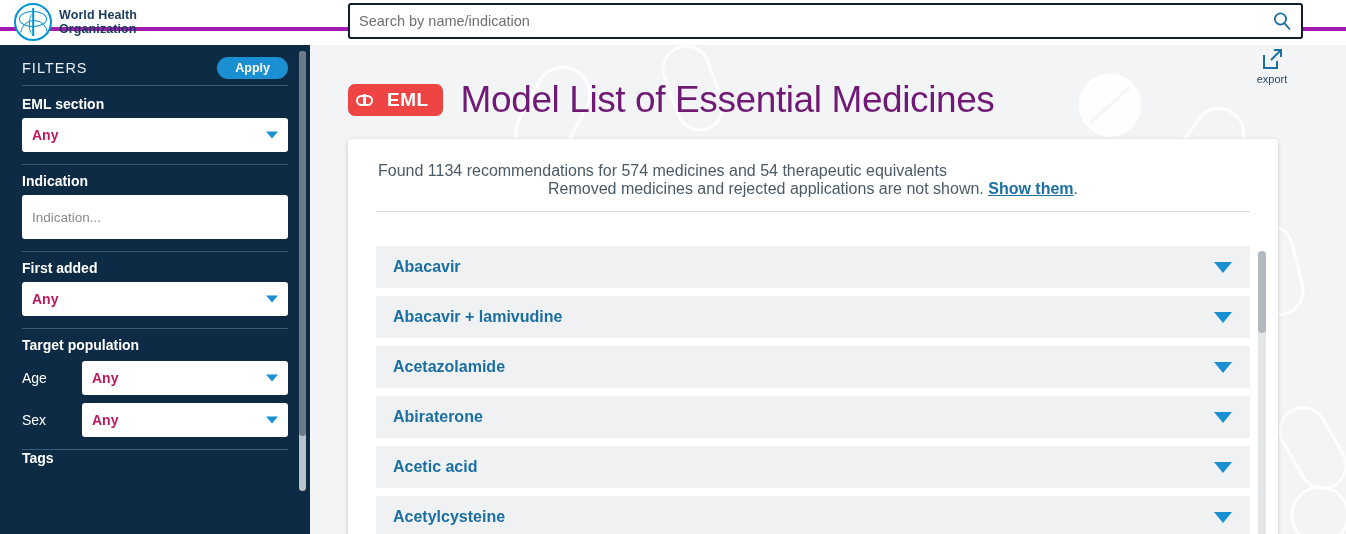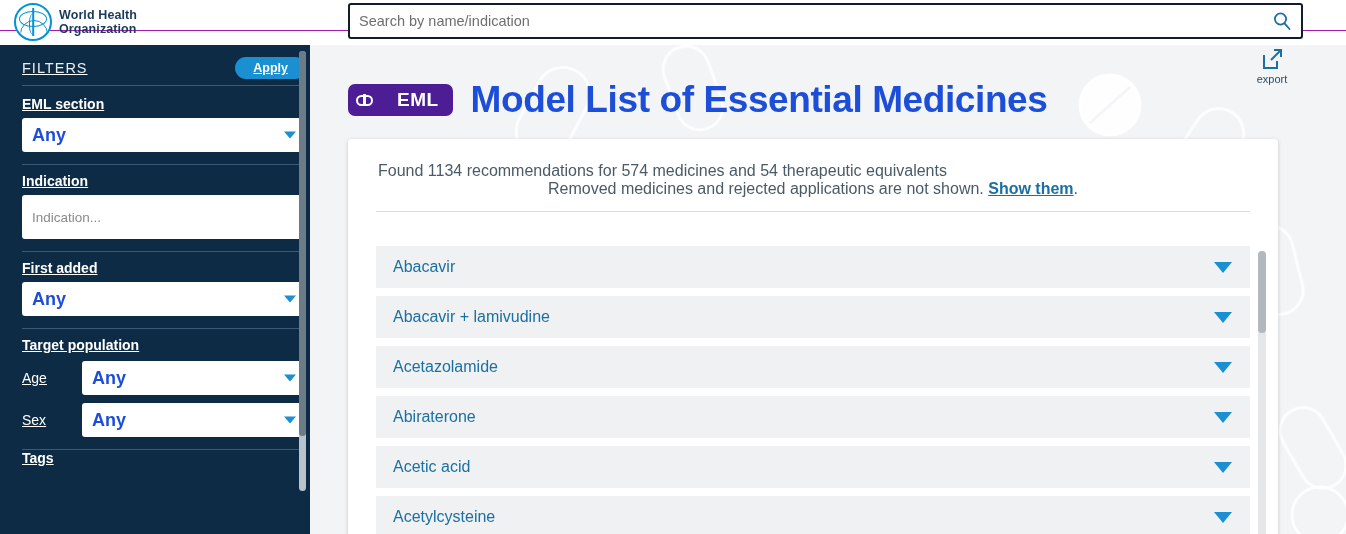--- a/index.html
+++ b/index.html
@@ -16,21 +16,21 @@
     overflow: hidden;
     background: #ffffff;
   }
 
   
   .topbar {
     position: absolute;
     top: 0; left: 0;
     width: 1346px; height: 31px;
     background: #ffffff;
-    border-bottom: 1px solid #a21caf;
+    border-bottom: 4px solid #a21caf;
     z-index: 40;
     padding-left: 32px;
   }
   .who-logo {
     position: absolute;
     left: 14px; top: 3px;
     display: flex; align-items: center;
     gap: 7px;
   }
   .who-emblem {
@@ -110,21 +110,21 @@
   
   .sidebar {
     position: absolute;
     left: 0; top: 45px;
     width: 310px; height: 489px;
     background: #0d2b45;
     color: #ffffff;
     padding: 12px 0 0 0;
     overflow: hidden;
   }
-  .sb-inner { padding: 0 4px 0 22px; text-decoration: underline; }
+  .sb-inner { padding: 0 22px 0 22px; }
   .filters-row {
     display: flex; align-items: center; justify-content: space-between;
     padding-bottom: 6px;
     border-bottom: 1px solid #3a5a77;
     margin-bottom: 10px;
   }
   .filters-title {
     font-size: 14.5px;
     letter-spacing: 1px;
     color: #e8eef3;
@@ -150,22 +150,22 @@
     position: relative;
     background: #ffffff;
     border-radius: 3px;
     height: 34px;
     display: flex;
     align-items: center;
     padding: 0 10px;
     cursor: pointer;
   }
   .select-box .val {
-    font-size: 18px;
-    color: #1d4ed8;
+    font-size: 14px;
+    color: #be185d;
     font-weight: bold;
   }
   .caret {
     position: absolute;
     right: 10px; top: 50%;
     transform: translateY(-50%);
     width: 0; height: 0;
     border-left: 6px solid transparent;
     border-right: 6px solid transparent;
     border-top: 7px solid #1a8fd1;
@@ -246,48 +246,48 @@
   }
   .page-title-row {
     position: absolute;
     left: 38px; top: 35px;
     display: flex;
     align-items: center;
     gap: 18px;
   }
   .eml-chip {
     display: flex; align-items: center;
-    background: #4c1d95;
+    background: #ef4444;
     color: #ffffff;
     border-radius: 7px;
     height: 32px;
     padding: 0 14px 0 8px;
     font-size: 19px;
     font-weight: bold;
     letter-spacing: 0.5px;
-    gap: 24px;
+    gap: 14px;
   }
   .eml-chip .pill {
     width: 17px; height: 11px;
     border: 2.5px solid #ffffff;
     border-radius: 6px;
     position: relative;
     display: inline-block;
   }
   .eml-chip .pill::after {
     content: "";
     position: absolute;
     left: 5px; top: -2.5px;
     width: 2.5px; height: 11px;
     background: #ffffff;
   }
   .page-title {
     font-size: 37px;
-    font-weight: bold;
-    color: #1d4ed8;
+    font-weight: normal;
+    color: #701a75;
     letter-spacing: -0.4px;
     line-height: 40px;
   }
   .card {
     position: absolute;
     left: 38px; top: 94px;
     width: 930px; height: 420px;
     background: #ffffff;
     border-radius: 4px;
     box-shadow: 0 1px 4px rgba(0,0,0,0.18);
@@ -323,21 +323,21 @@
     background: #f0f1f2;
     margin-bottom: 8px;
     display: flex;
     align-items: center;
     justify-content: space-between;
     padding: 0 18px 0 17px;
     cursor: pointer;
   }
   .med-name {
     font-size: 16px;
-    font-weight: normal;
+    font-weight: bold;
     color: #1a6fa3;
   }
   .med-caret {
     width: 0; height: 0;
     border-left: 9px solid transparent;
     border-right: 9px solid transparent;
     border-top: 11px solid #1a8fd1;
   }
   .list-scrollbar {
     position: absolute;

